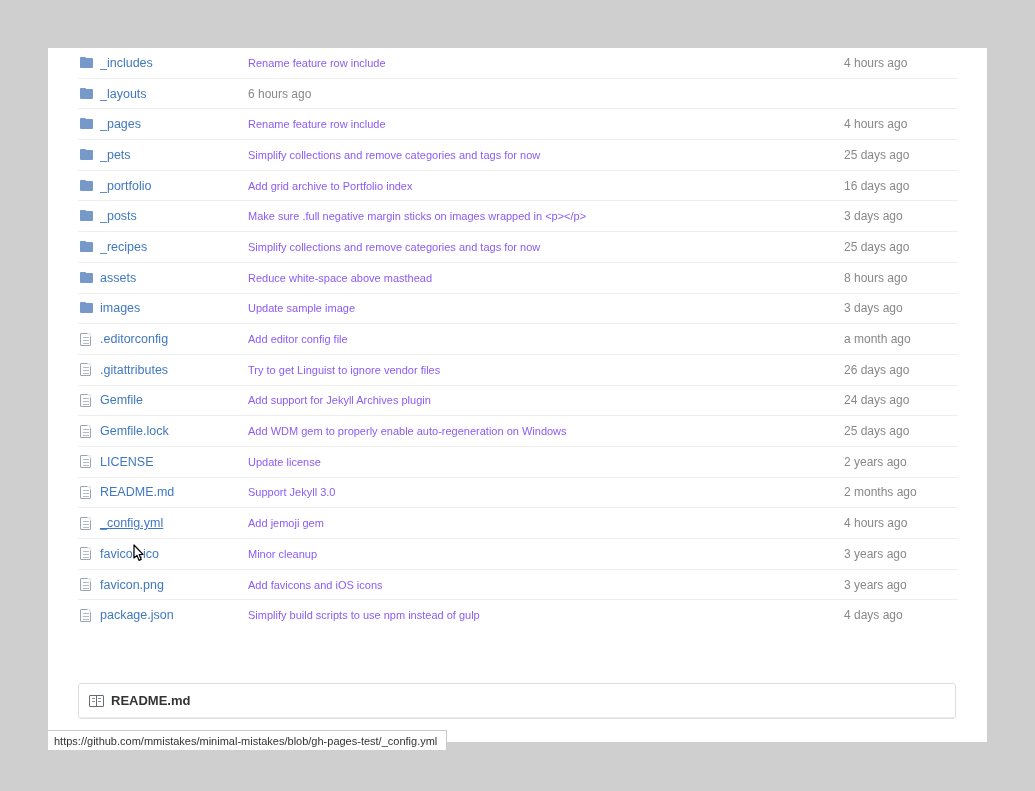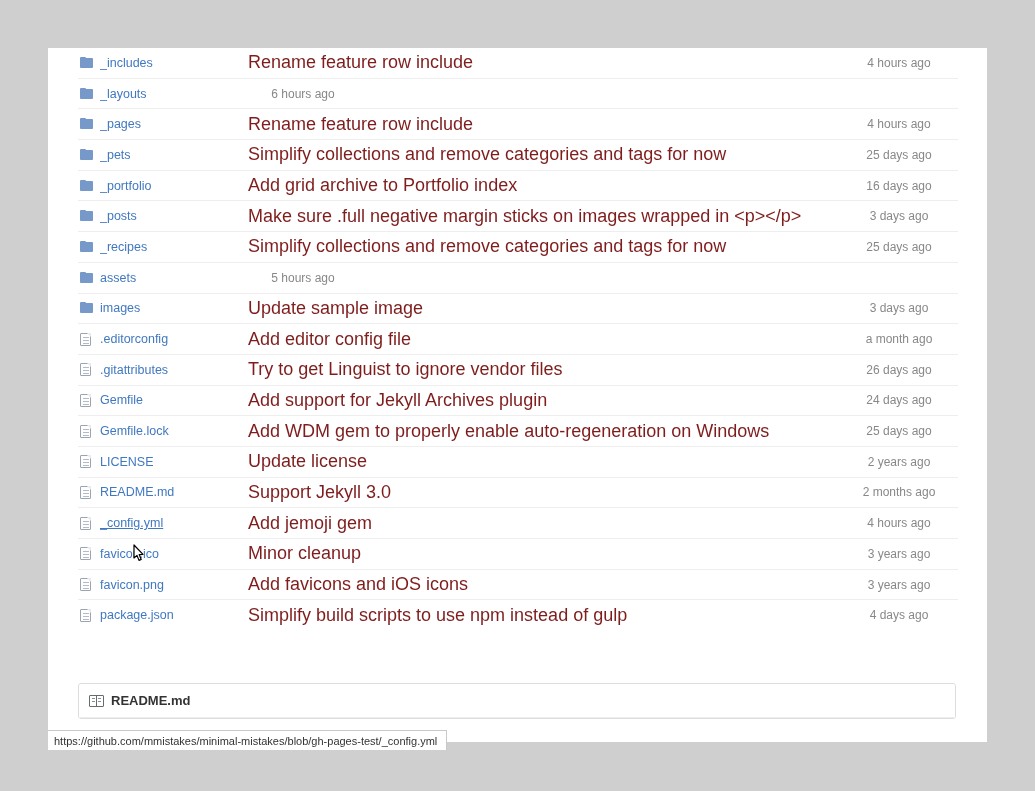--- a/index.html
+++ b/index.html
@@ -71,28 +71,28 @@
     text-decoration: none;
     font-size: 12.5px;
   }
   .cell-name.hovered a { text-decoration: underline; }
 
   .cell-msg {
     flex: 1 1 auto;
     overflow: hidden;
     white-space: nowrap;
     text-overflow: ellipsis;
-    color: #7f1d1d;
-    font-size: 18px;
+    color: #8b5cf6;
+    font-size: 11px;
     padding-right: 12px;
   }
 
   .cell-age {
     flex: 0 0 110px;
-    text-align: center;
+    text-align: left;
     color: #888888;
     font-size: 12px;
     padding-right: 4px;
   }
 
   
   .icon-folder {
     display: inline-block;
     width: 14px;
     height: 12px;
@@ -283,21 +283,22 @@
           </div>
           <div class="cell-name"><a href="#">_recipes</a></div>
           <div class="cell-msg">Simplify collections and remove categories and tags for now</div>
           <div class="cell-age">25 days ago</div>
         </div>
         <div class="file-row">
           <div class="cell-icon">
             <span class="icon-folder"></span>
           </div>
           <div class="cell-name"><a href="#">assets</a></div>
-          <div class="cell-age">5 hours ago</div>
+          <div class="cell-msg">Reduce white-space above masthead</div>
+          <div class="cell-age">8 hours ago</div>
         </div>
         <div class="file-row">
           <div class="cell-icon">
             <span class="icon-folder"></span>
           </div>
           <div class="cell-name"><a href="#">images</a></div>
           <div class="cell-msg">Update sample image</div>
           <div class="cell-age">3 days ago</div>
         </div>
         <div class="file-row">

